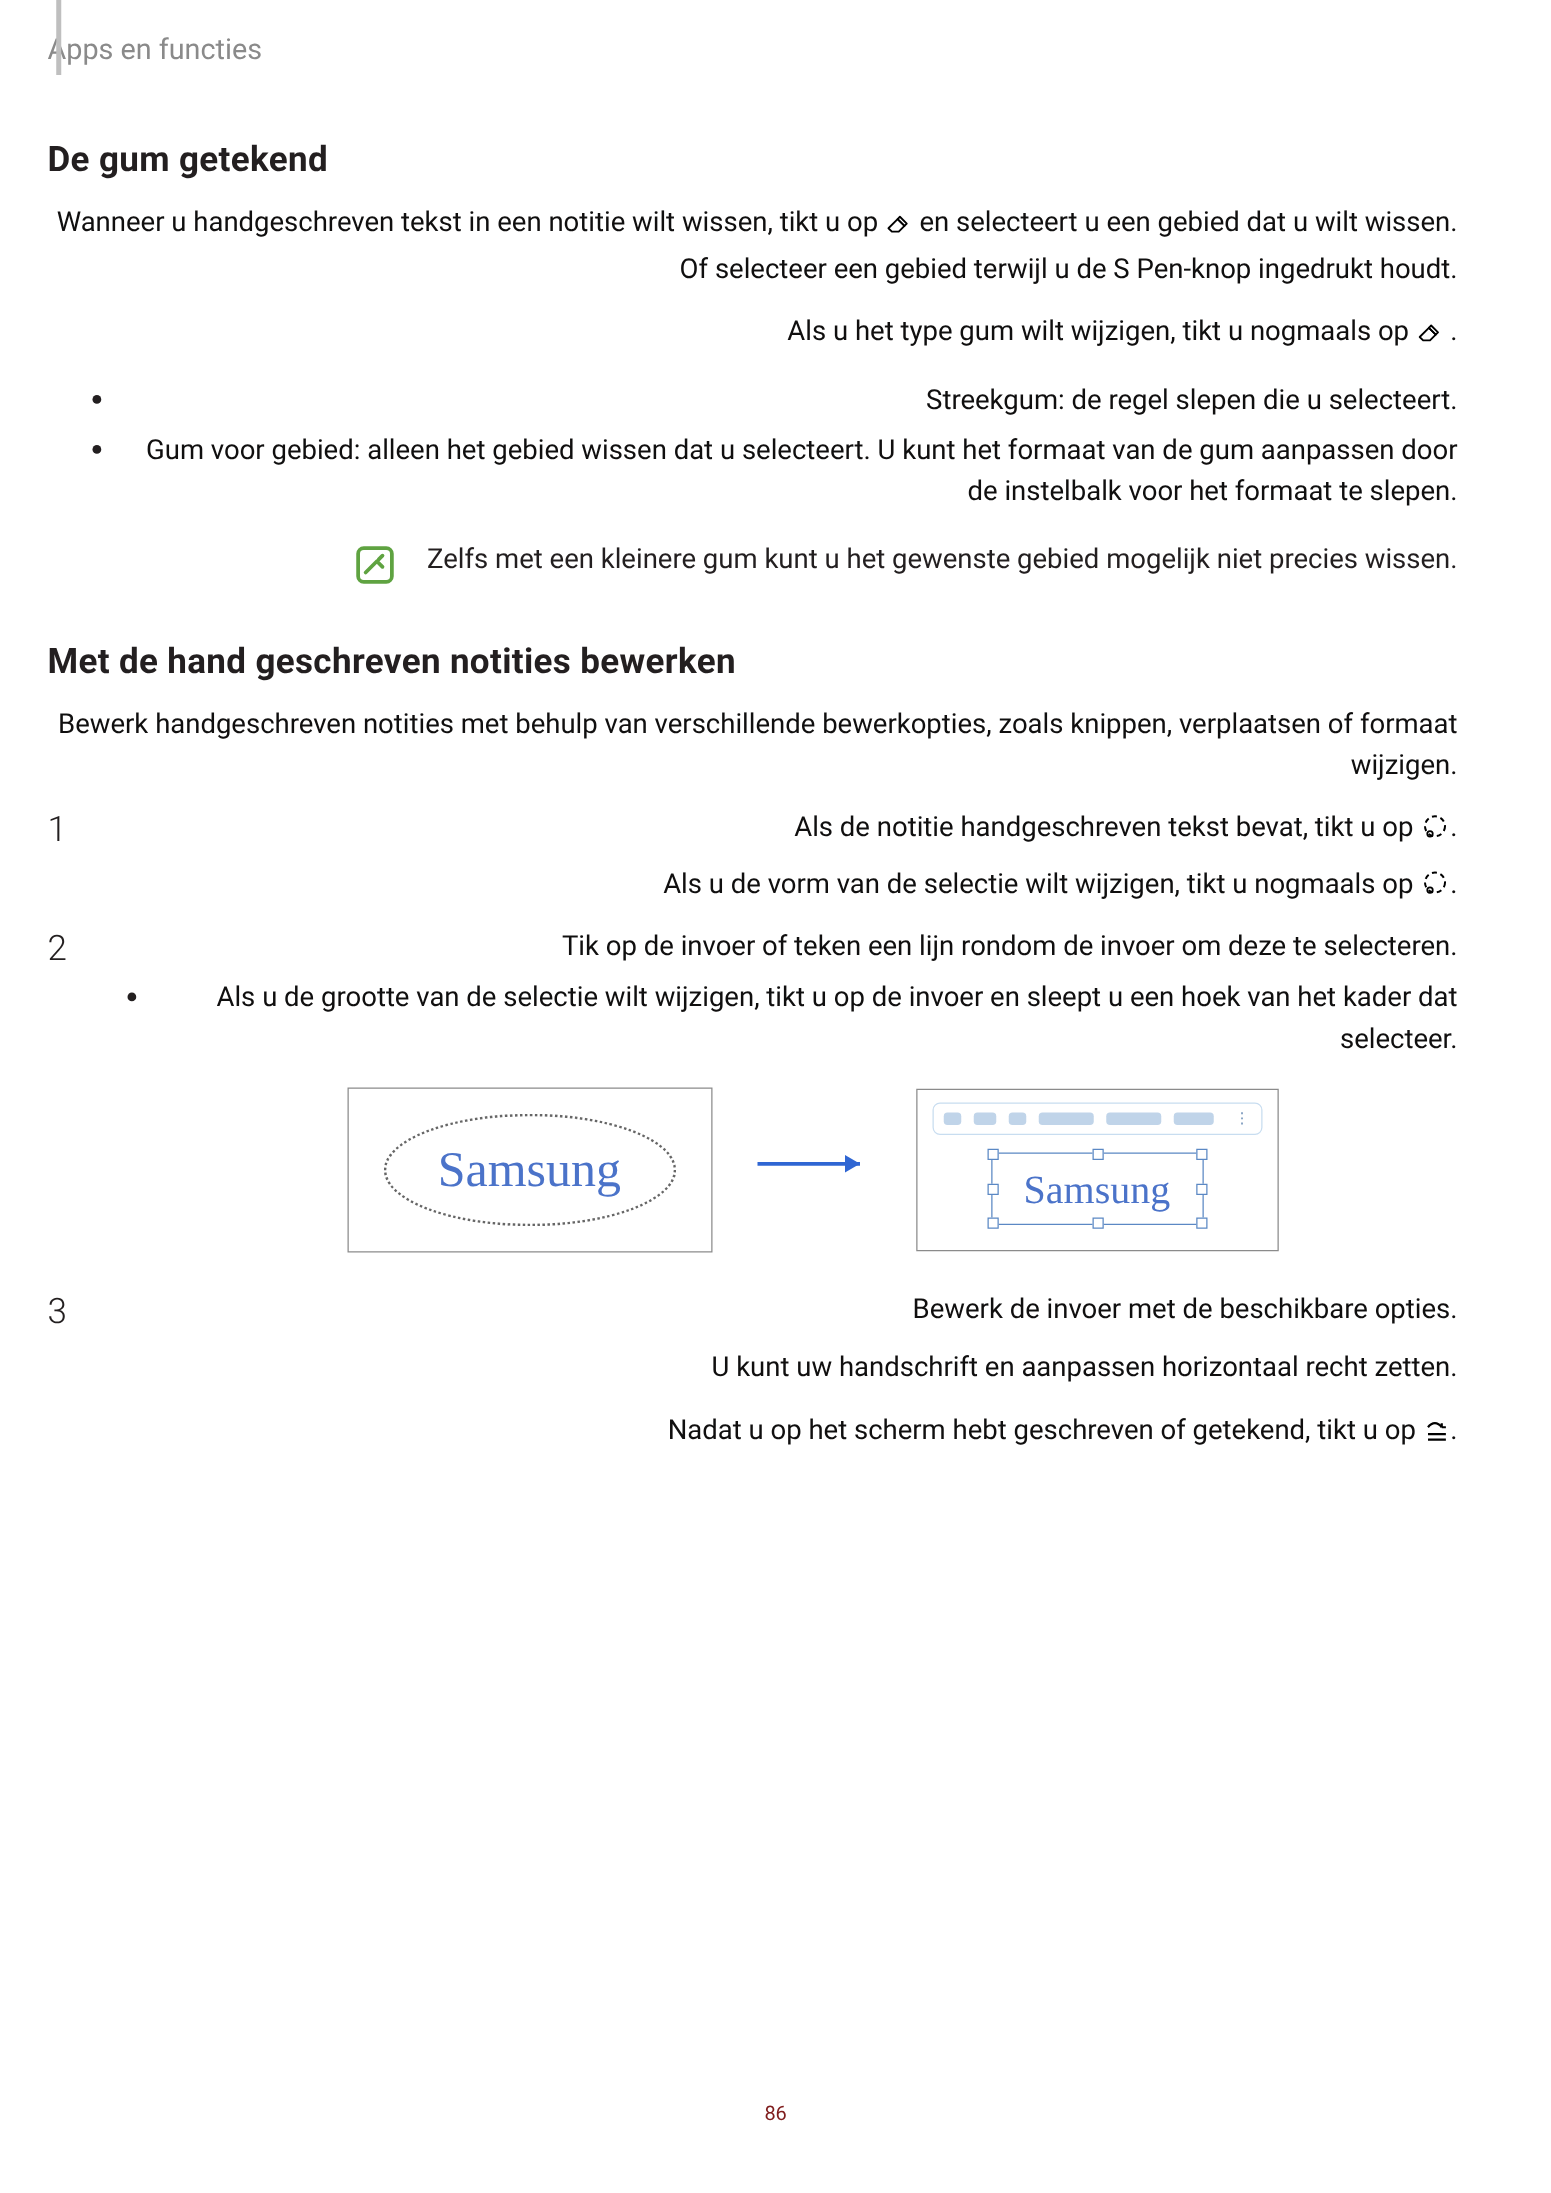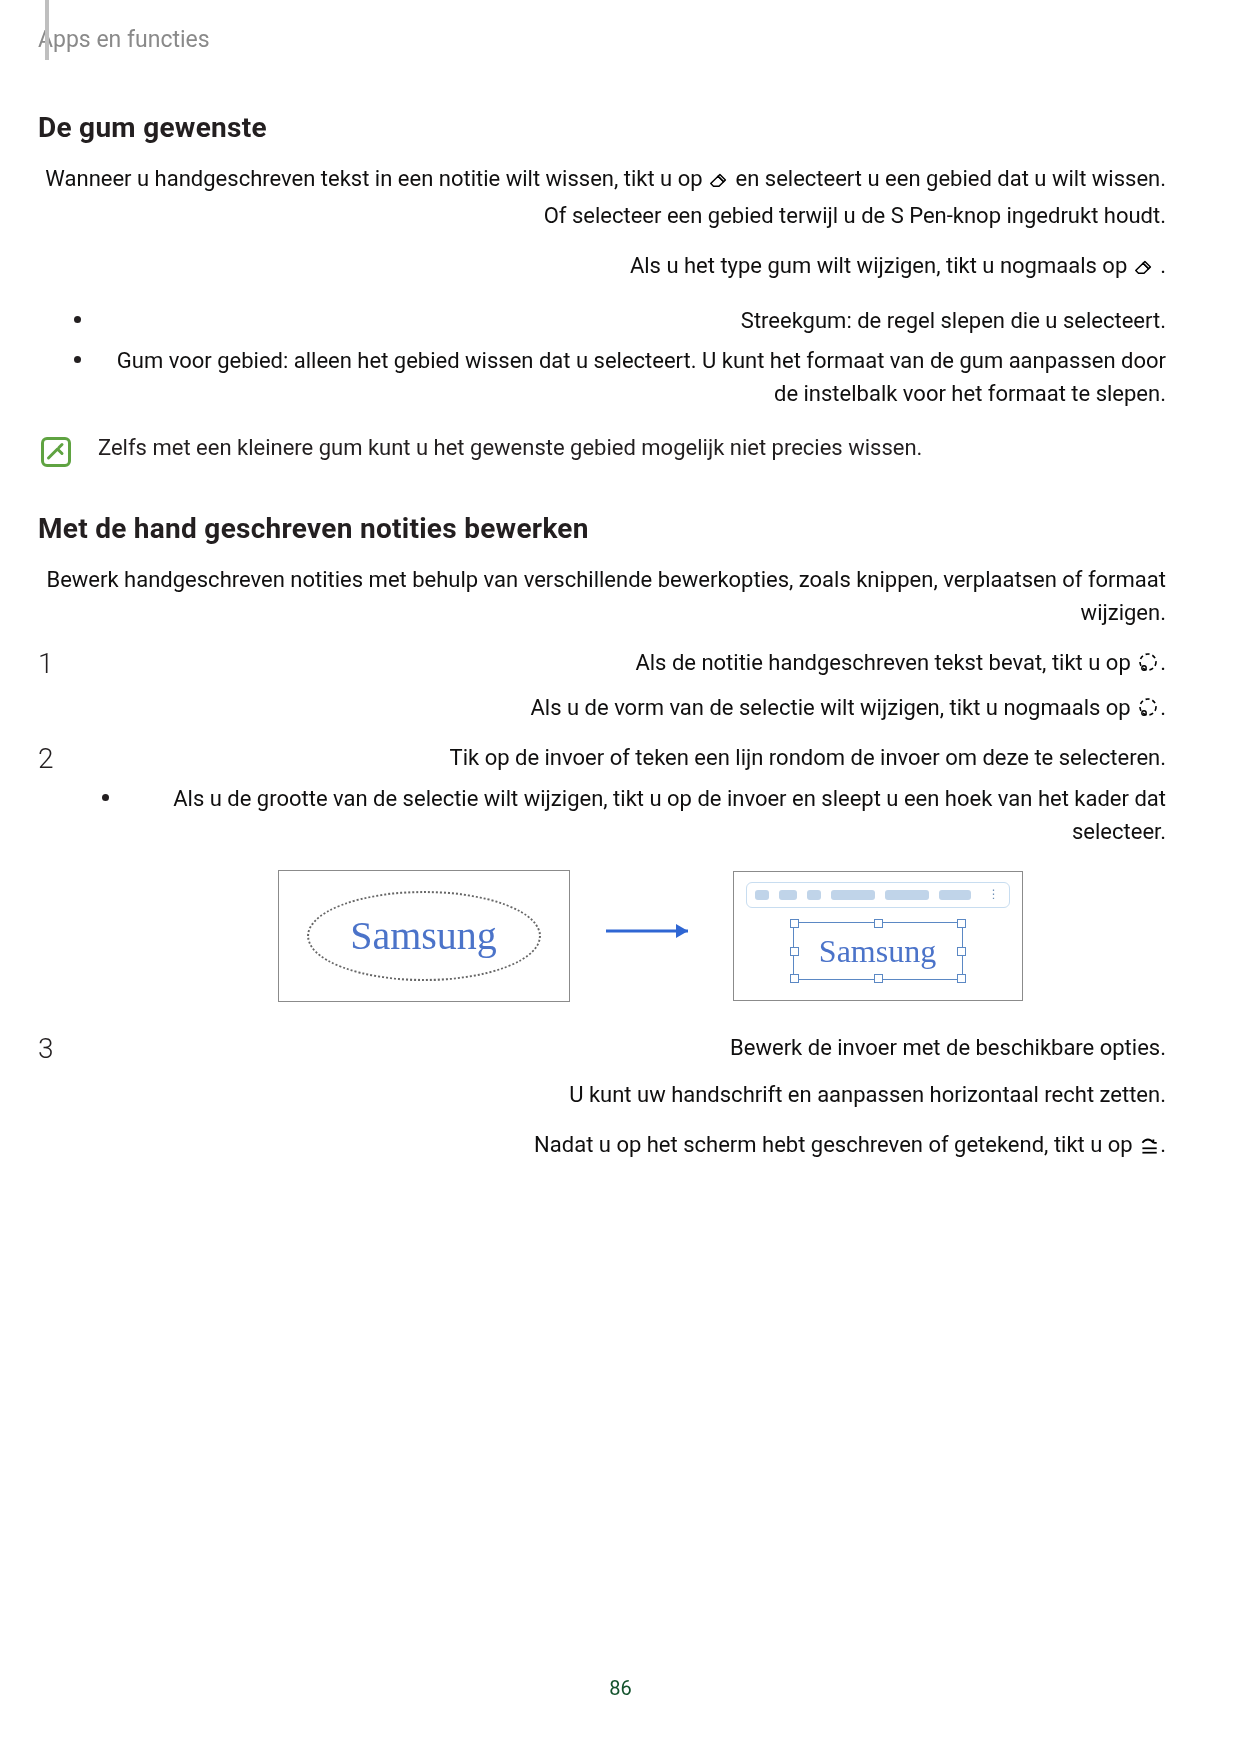--- a/index.html
+++ b/index.html
@@ -61,20 +61,21 @@
       width: 7px;
       height: 7px;
       background: #231f20;
       border-radius: 50%;
     }
     .note-row {
       display: flex;
       align-items: flex-start;
       gap: 24px;
       margin: 22px 0 38px 0;
+      justify-content: flex-end;
     }
     .note-icon {
       flex: 0 0 36px;
       margin-top: 2px;
     }
     .note-text {
       font-size: 22px;
       line-height: 1.45;
     }
     ol.steps {
@@ -191,22 +192,22 @@
     .sel-handle.tr{right:-4px;top:-4px;}
     .sel-handle.bl{left:-4px;bottom:-4px;}
     .sel-handle.br{right:-4px;bottom:-4px;}
     .sel-handle.tm{left:calc(50% - 4px);top:-4px;}
     .sel-handle.bm{left:calc(50% - 4px);bottom:-4px;}
     .sel-handle.ml{left:-4px;top:calc(50% - 4px);}
     .sel-handle.mr{right:-4px;top:calc(50% - 4px);}
     .hand2 { font-size: 32px; color:#4b73c9; font-family:"Segoe Script","Brush Script MT",cursive; line-height:1;}
     .page-num {
       text-align:center;
-      color:#14532d;
-      font-size:20px;
+      color:#7f1d1d;
+      font-size:16px;
       position:absolute;
       left:0;right:0;
       bottom:20px;
     }
   </style>
 </head>
 <body>
 
 <svg width="0" height="0" style="position:absolute">
   <defs>
@@ -233,21 +234,21 @@
       <line x1="2" y1="12" x2="84" y2="12" stroke="#2f66d3" stroke-width="3"></line>
       <path d="M84 12 L72 5 L72 19 Z" fill="#2f66d3"></path>
     </g>
   </defs>
 </svg>
 
 <div class="page">
   <div class="header-rule"></div>
   <div class="header-label">Apps en functies</div>
 
-  <h2>De gum gewenste</h2>
+  <h2>De gum getekend</h2>
   <p class="block">
     <span>Wanneer u handgeschreven tekst in een notitie wilt wissen, tikt u op </span>
     <span class="icon-inline">
       <svg width="22" height="22" viewBox="0 0 24 24">
           <use href="#ic-eraser"></use>
         </svg>
     </span>
     <span> en selecteert u een gebied dat u wilt wissen. Of selecteer een gebied terwijl u de S Pen-knop ingedrukt houdt.</span>
   </p>
   <p class="block">

